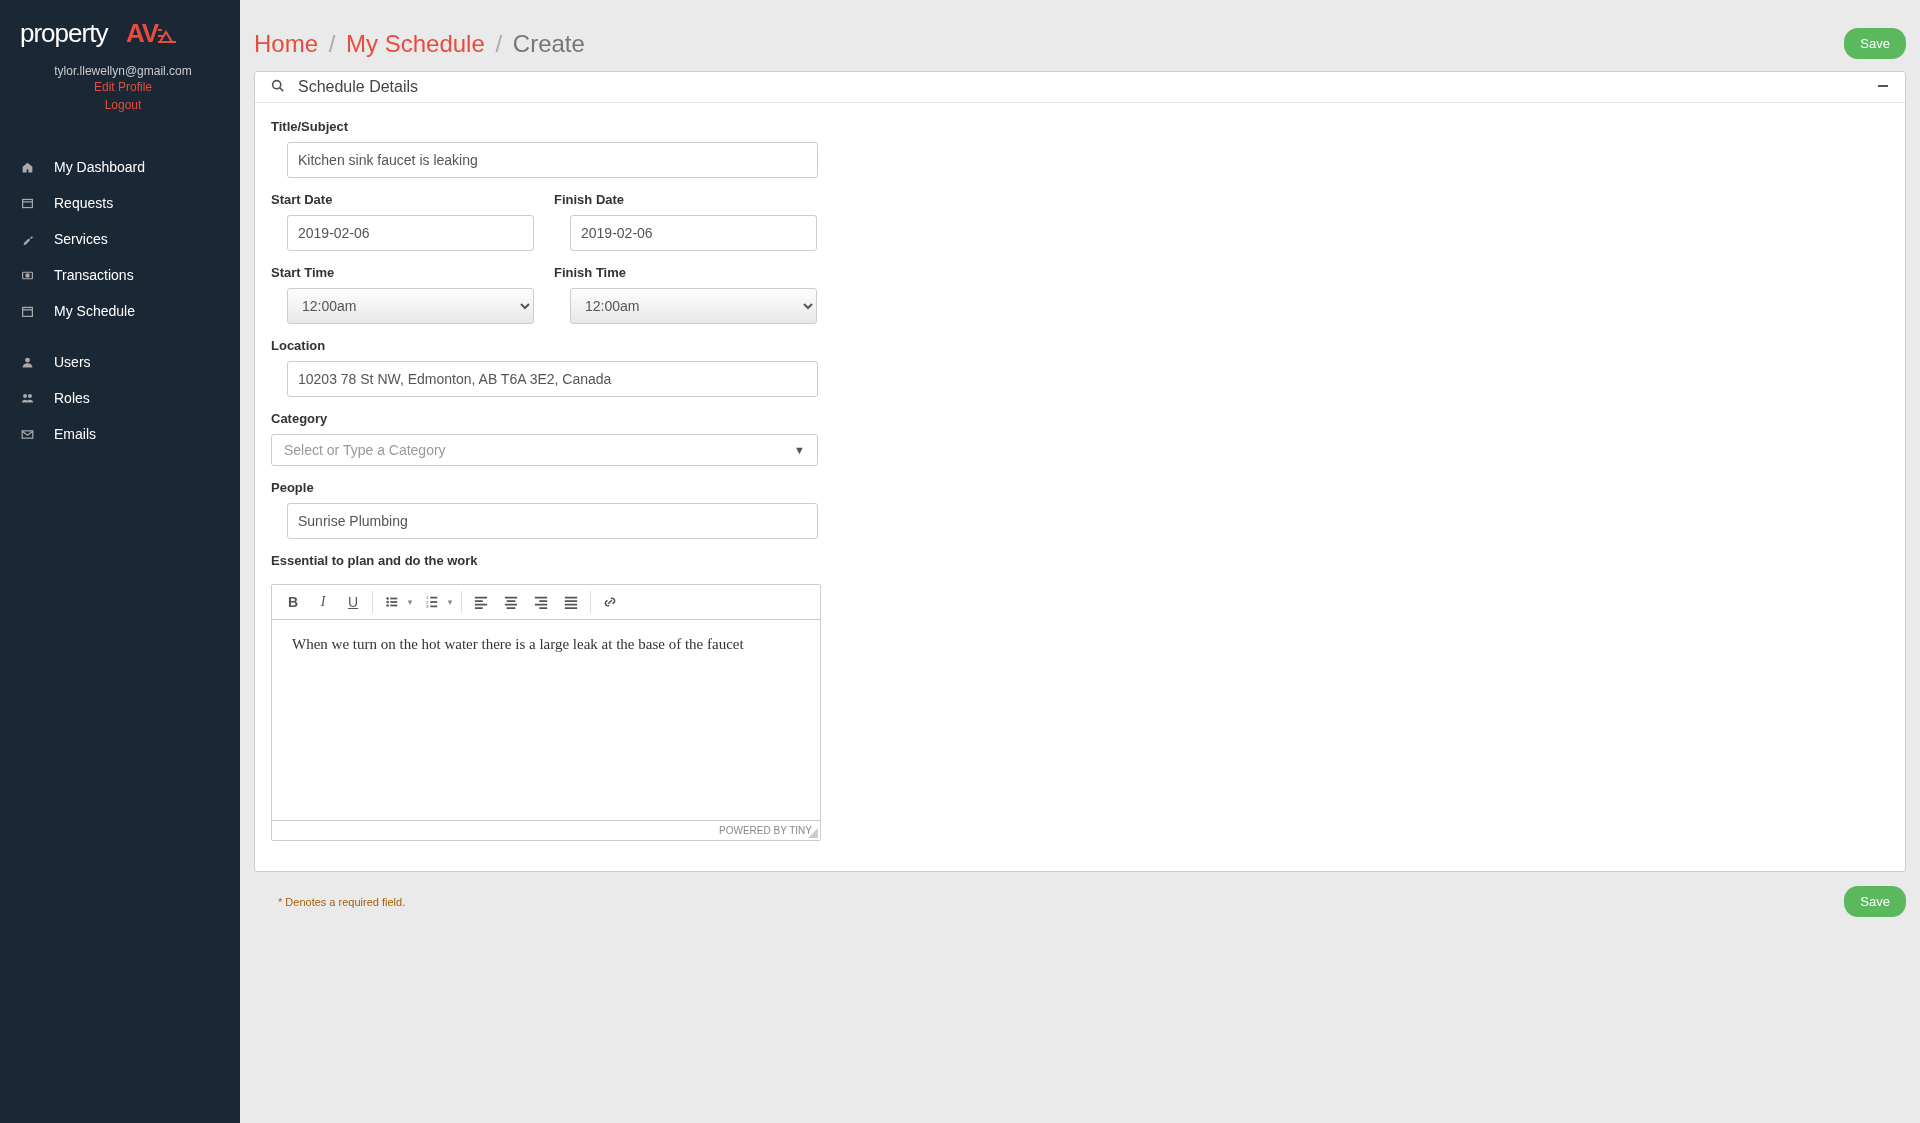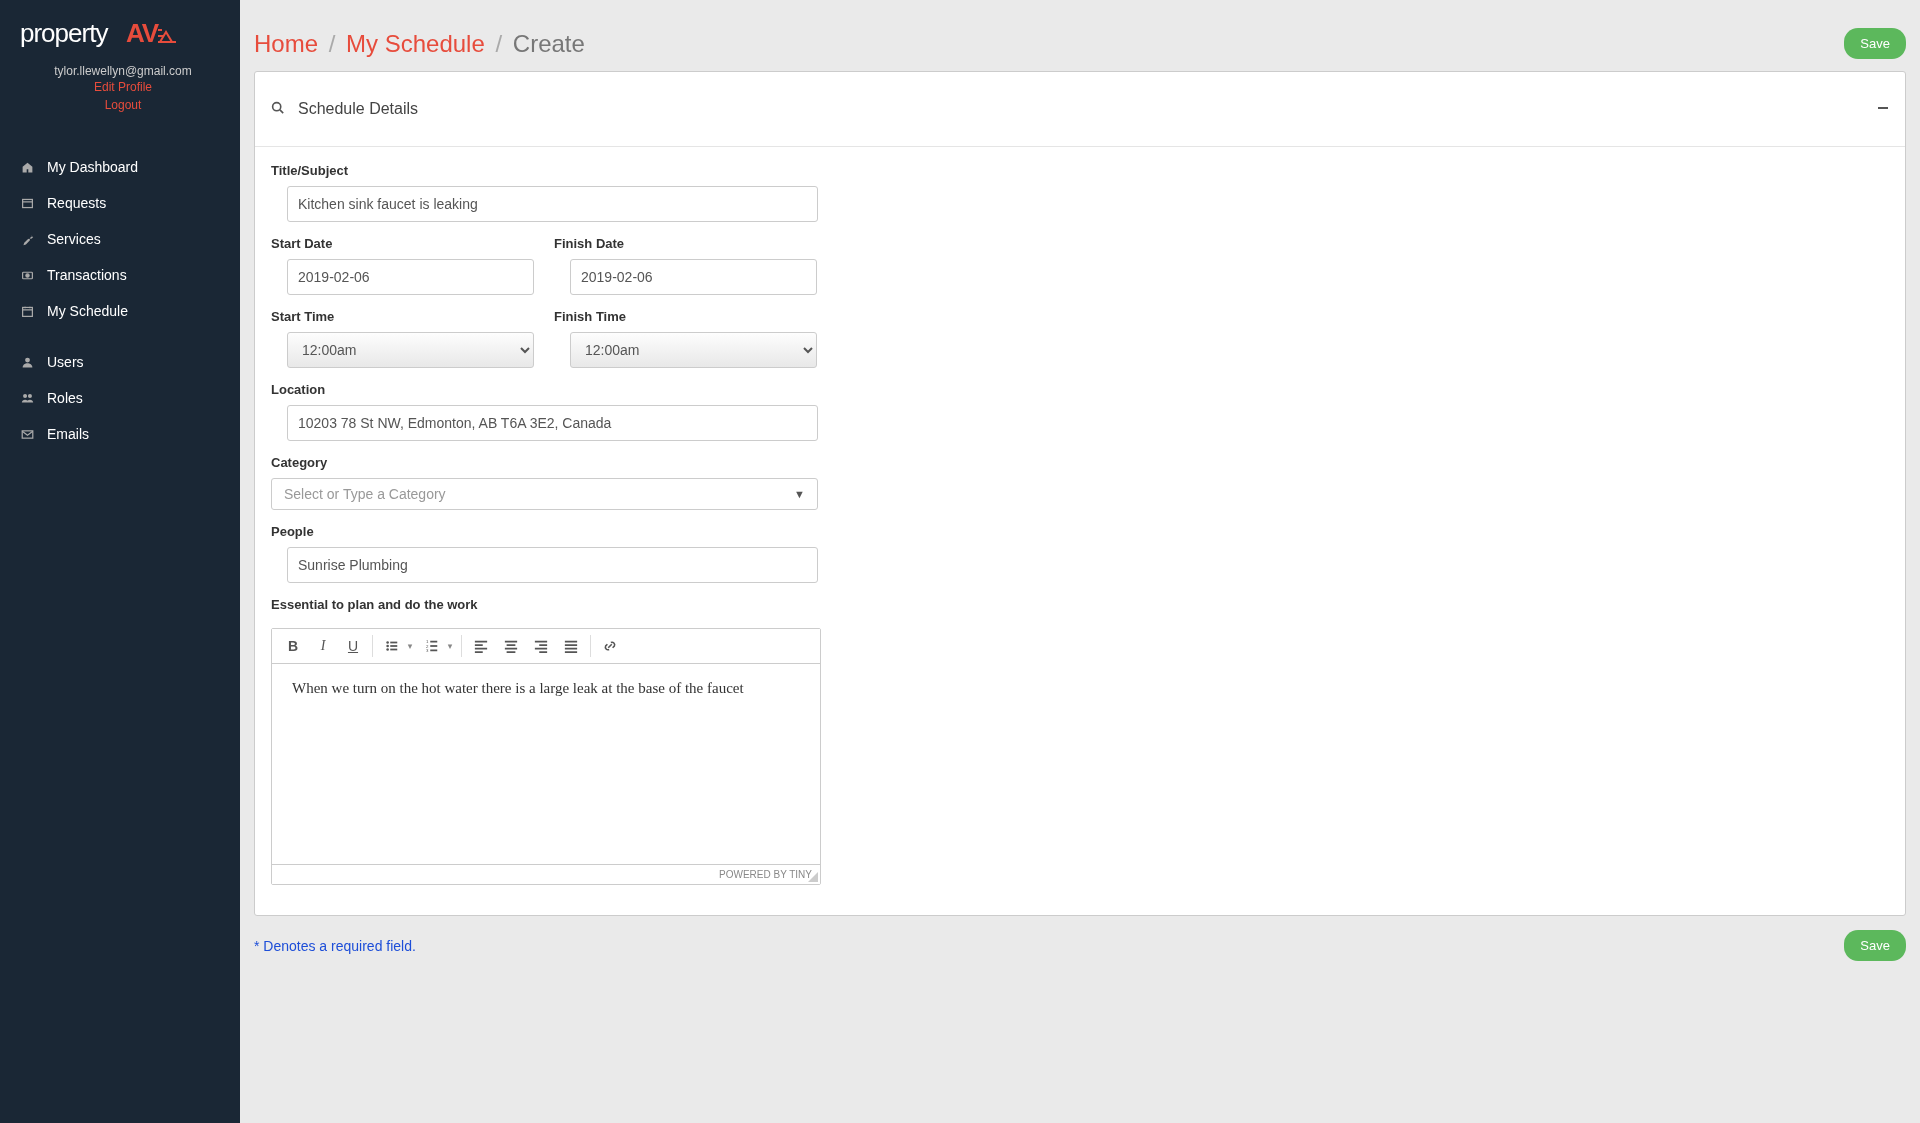--- a/index.html
+++ b/index.html
@@ -36,21 +36,21 @@
 }
 .user-info a { color: #e74c3c; text-decoration: none; display:block; line-height:1.5; }
 .nav-group { margin-top: 15px; }
 .nav-item {
   display: flex;
   align-items: center;
   padding: 10px 20px;
   color: #fff;
   text-decoration: none;
   font-size: 14px;
-  gap: 13px;
+  gap: 20px;
   cursor: pointer;
   text-align: right;
 }
 .nav-item .ic { width: 14px; display:inline-flex; align-items:center; justify-content:center; font-size:13px; color:#aaa; flex-shrink:0;}
 .main {
   flex: 1;
   padding: 14px;
   overflow-y: auto;
 }
 .top-bar {
@@ -78,21 +78,21 @@
 }
 .panel {
   background: #fff;
   border: 1px solid #ccc;
   border-radius: 3px;
   margin-bottom: 14px;
 }
 .panel-header {
   display:flex;
   align-items:center;
-  padding: 28px 16px;
+  padding: 6px 16px;
   border-bottom: 1px solid #e5e5e5;
   gap: 14px;
   justify-content: flex-end;
 }
 .panel-header .collapse-ic {
   margin-left:auto;
   font-weight:bold;
   color:#555;
   cursor:pointer;
 }
@@ -174,21 +174,21 @@
 .editor-footer::after{
   content:"";
   position:absolute;
   right:2px;
   bottom:2px;
   width:0; height:0;
   border-style:solid;
   border-width:0 0 10px 10px;
   border-color: transparent transparent #ccc transparent;
 }
-.required-note { font-size:14px; color:#1d4ed8; }
+.required-note { font-size:11px; color:#a16207;margin-left:24px; }
 .bottom-row { display:flex; align-items:center; justify-content:space-between; margin-top: 4px;}
 .search-ic svg, .nav-item .ic svg { width:13px; height:13px; }
 </style>
 </head>
 <body>
 
 <div class="app">
   <aside class="sidebar">
     <div class="logo">
       <svg width="190" height="32" viewBox="0 0 190 32">

